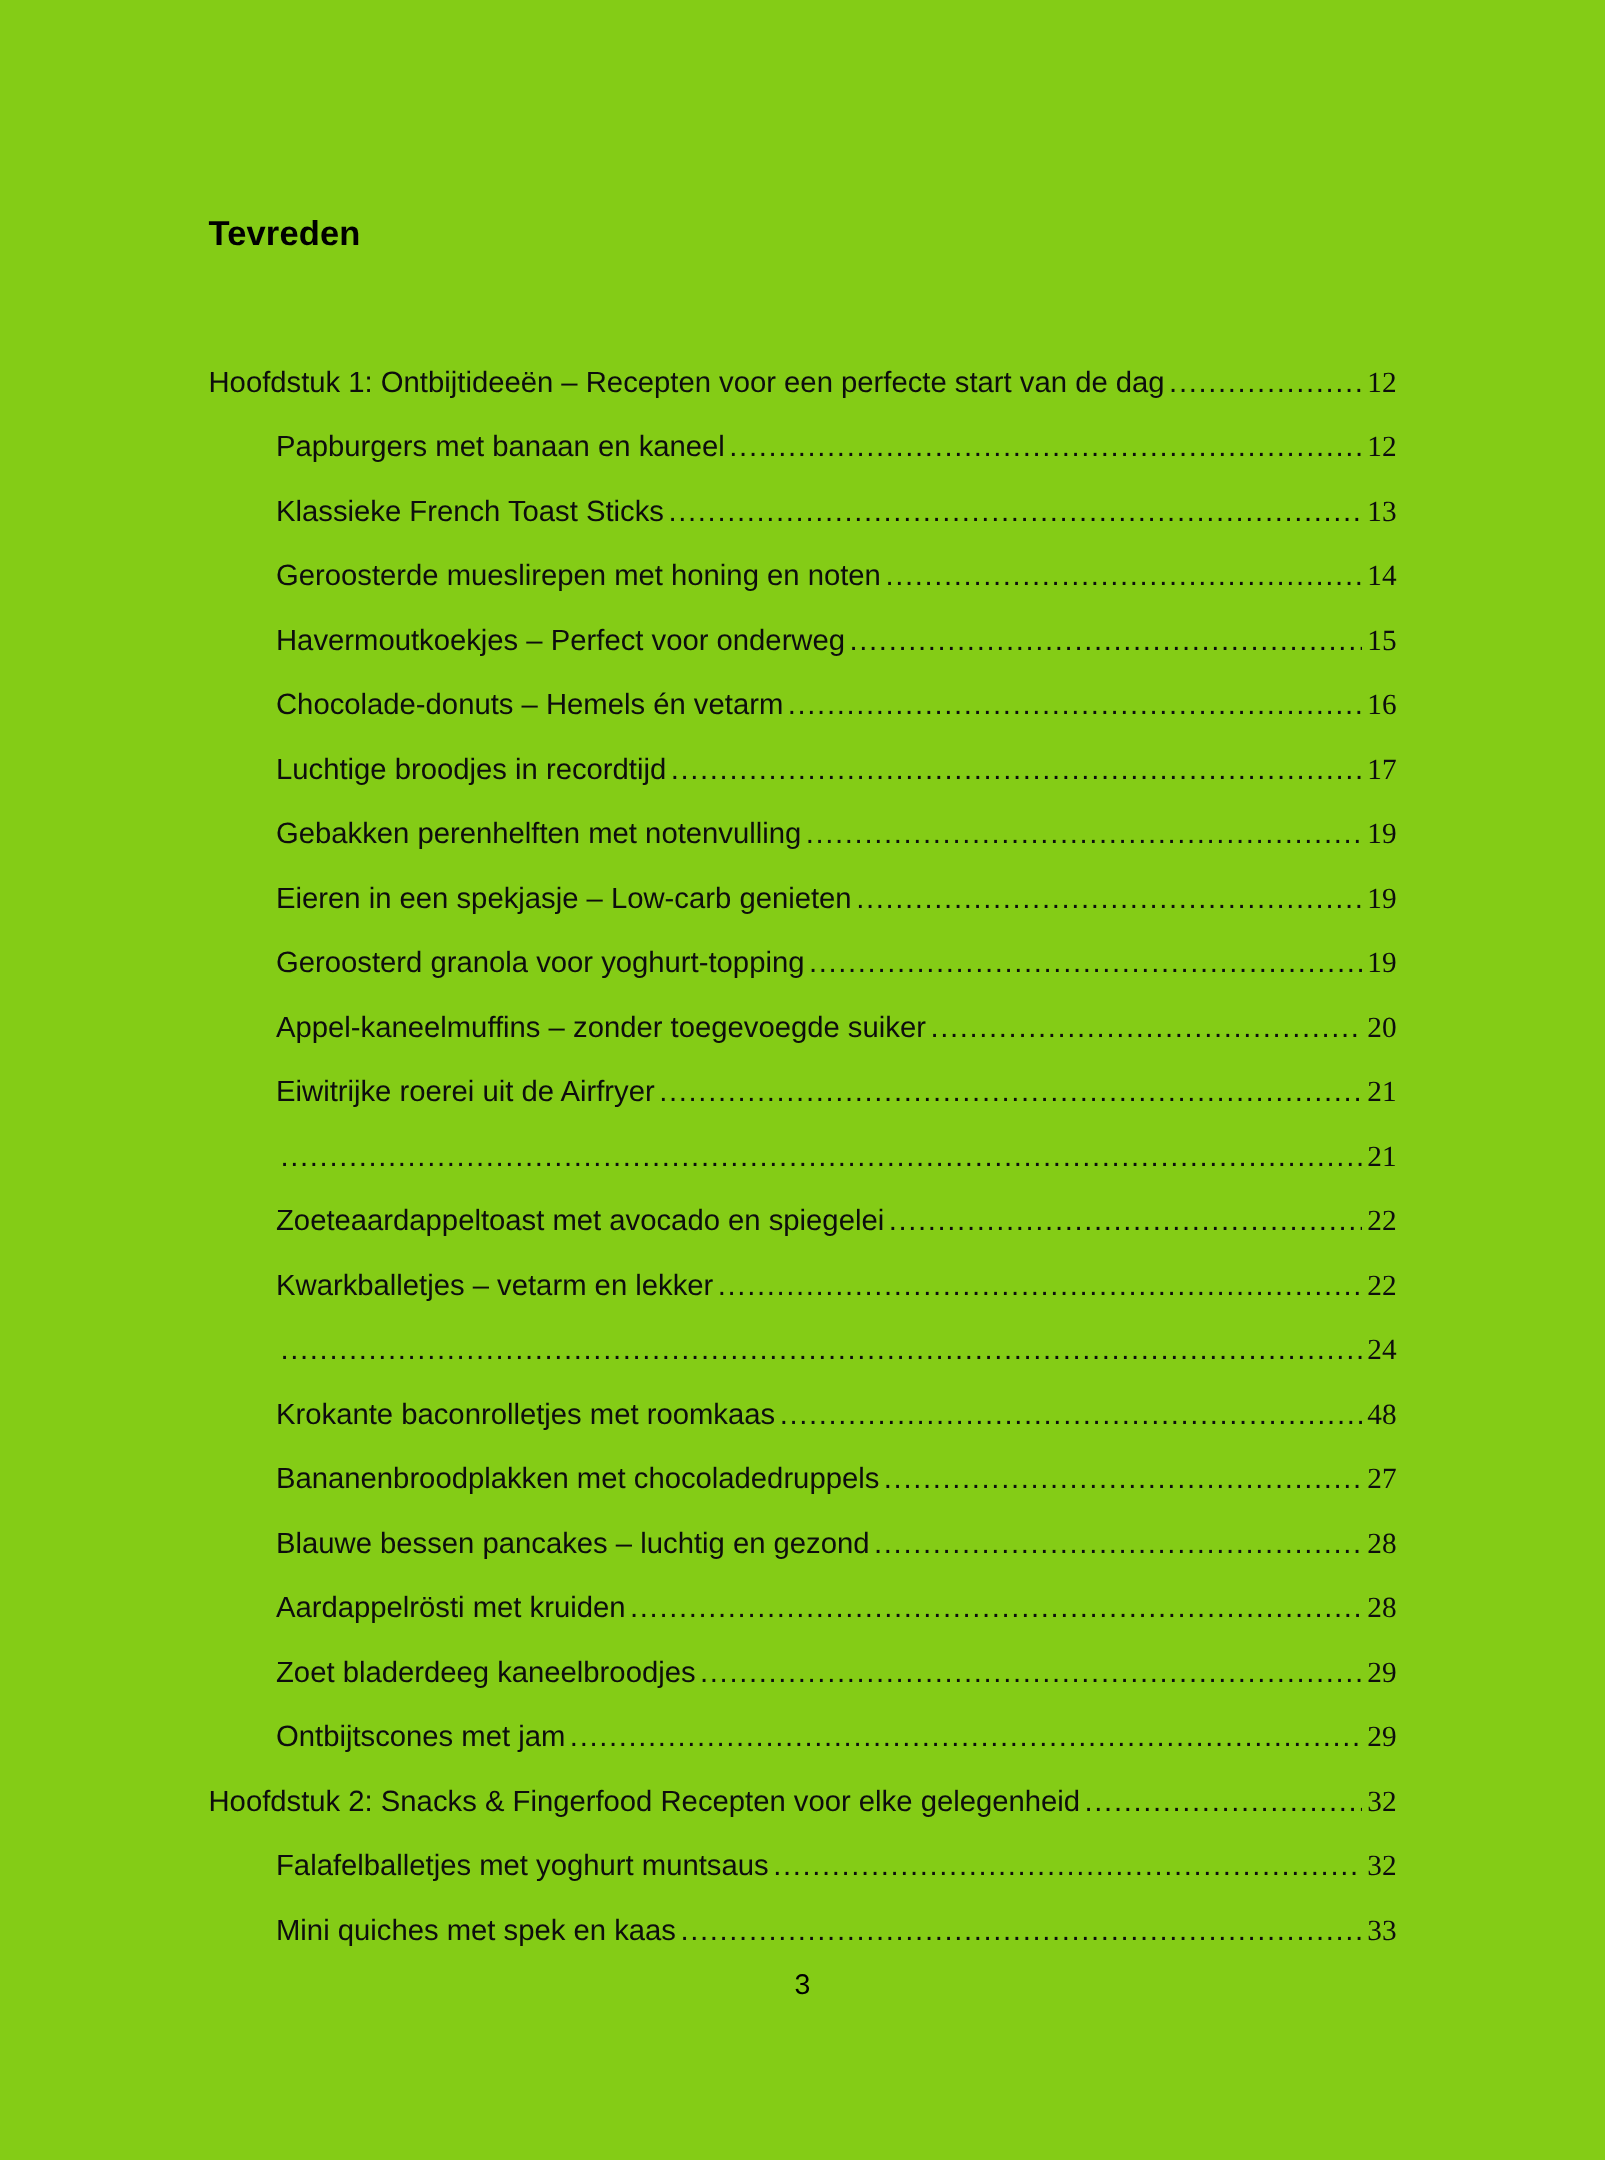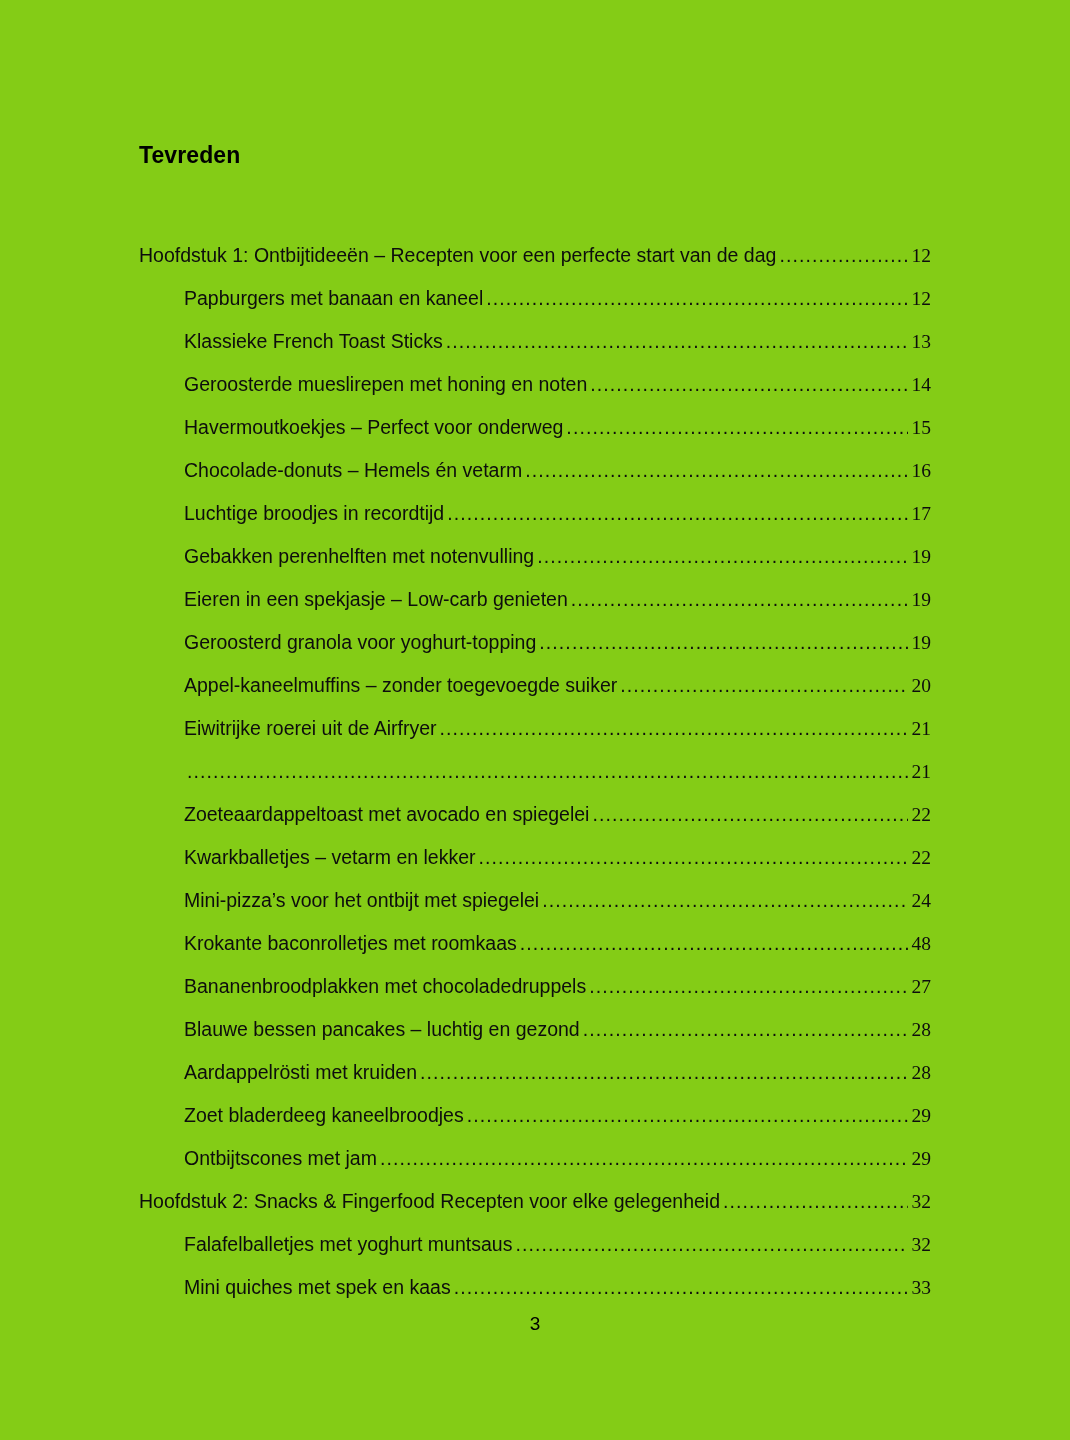--- a/index.html
+++ b/index.html
@@ -171,21 +171,20 @@
         <span class="entry-title">Zoeteaardappeltoast met avocado en spiegelei</span>
         <span class="leader">...........................................................................................................................................</span>
         <span class="entry-page">22</span>
       </div>
       <div class="toc-entry level-2">
         <span class="entry-title">Kwarkballetjes – vetarm en lekker</span>
         <span class="leader">...........................................................................................................................................</span>
         <span class="entry-page">22</span>
       </div>
       <div class="toc-entry level-2">
-        <span class="entry-title">Mini-pizza’s voor het ontbijt met spiegelei</span>
         <span class="leader">...........................................................................................................................................</span>
         <span class="entry-page">24</span>
       </div>
       <div class="toc-entry level-2">
         <span class="entry-title">Krokante baconrolletjes met roomkaas</span>
         <span class="leader">...........................................................................................................................................</span>
         <span class="entry-page">48</span>
       </div>
       <div class="toc-entry level-2">
         <span class="entry-title">Bananenbroodplakken met chocoladedruppels</span>

